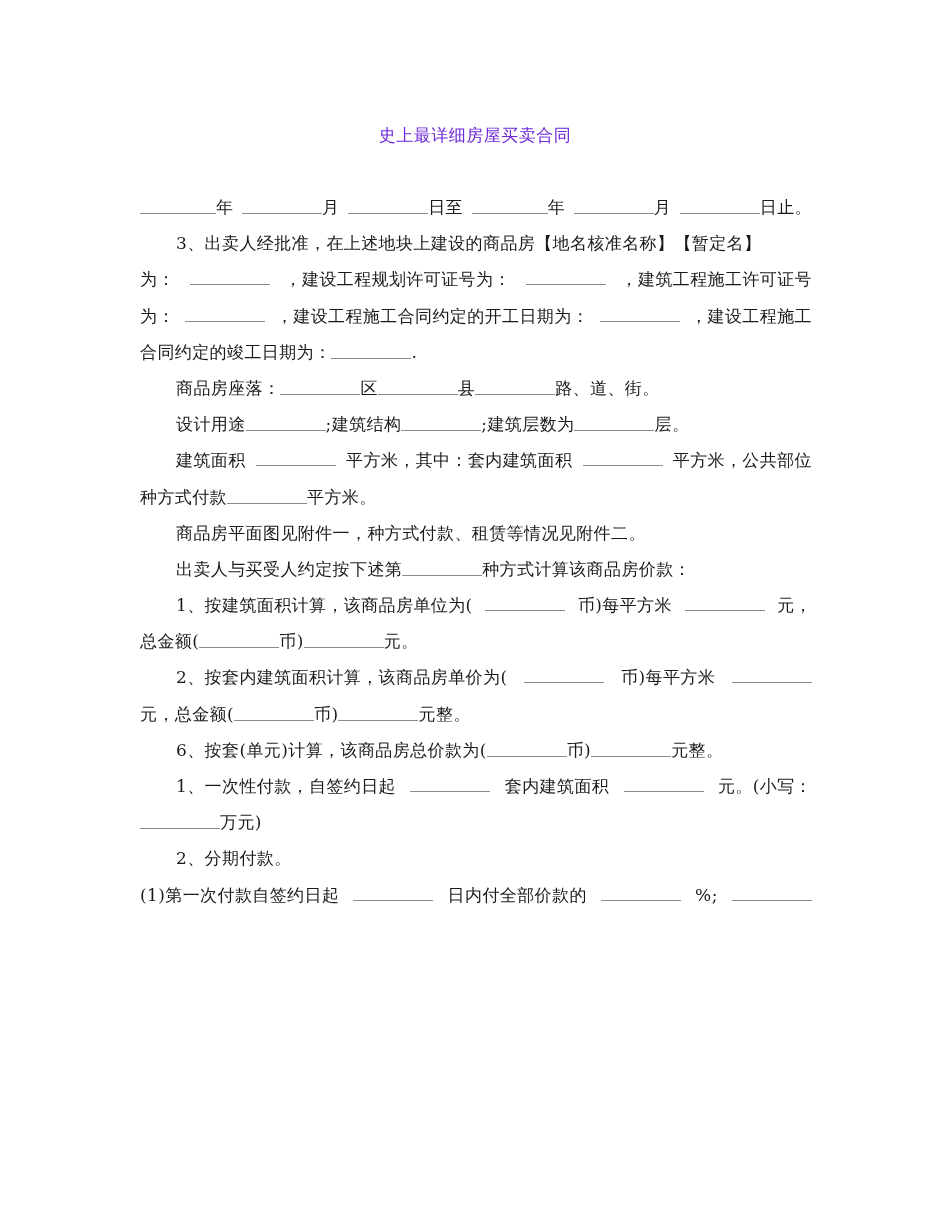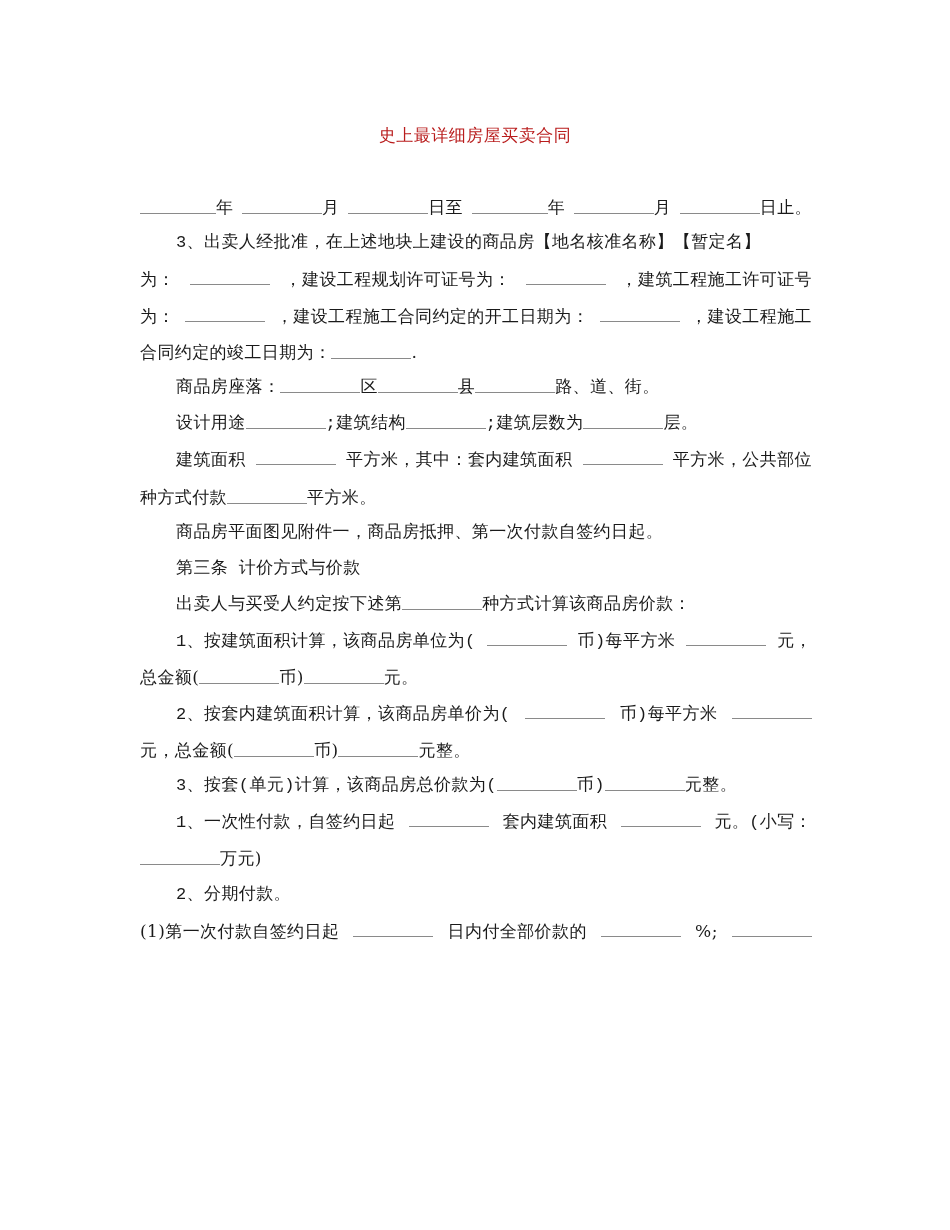--- a/index.html
+++ b/index.html
@@ -1,22 +1,22 @@
 <!DOCTYPE html>
 <html><head>
 <meta charset="utf-8">
 <style>
   html, body { margin: 0; padding: 0; background: #ffffff; }
   body { width: 950px; height: 1230px; position: relative; overflow: hidden;
          font-family: "DejaVu Serif", "Liberation Serif", serif; color: #1a1a1a; }
   .title { position: absolute; top: 124px; left: 0; width: 950px; text-align: center;
-           font-size: 17px; color: #b91c1c; letter-spacing: 0.5px; }
+           font-size: 17px; color: #6d28d9; letter-spacing: 0.5px; }
   .body { position: absolute; left: 140px; top: 193px; width: 672px; }
   .line { height: 36.2px; line-height: 28px; font-size: 17px; white-space: nowrap; letter-spacing: 0.4px; }
-  .indent { padding-left: 36px; font-family: Liberation Mono, monospace; }
+  .indent { padding-left: 36px; }
   .blank { display: inline-block; border-bottom: 1px solid #8a8a8a; height: 18px; vertical-align: -1px; }
   .b75 { width: 76px; } .b80 { width: 80px; }
   .justify { display: flex; justify-content: space-between; align-items: baseline; }
 </style>
 </head>
 <body>
 
 <div class="title">史上最详细房屋买卖合同</div>
 
 <div class="body">
@@ -67,23 +67,22 @@
     <span class="blank b80"></span>
     <span>平方米，其中：套内建筑面积</span>
     <span class="blank b80"></span>
     <span>平方米，公共部位</span>
   </div>
 
   <div class="line">
     <span>种方式付款</span><span class="blank b80"></span><span>平方米。</span>
   </div>
 
-  <div class="line indent">商品房平面图见附件一，商品房抵押、第一次付款自签约日起。</div>
+  <div class="line indent">商品房平面图见附件一，种方式付款、租赁等情况见附件二。</div>
 
-  <div class="line indent">第三条 计价方式与价款</div>
 
   <div class="line indent">
     <span>出卖人与买受人约定按下述第</span><span class="blank b80"></span><span>种方式计算该商品房价款：</span>
   </div>
 
   <div class="line indent justify">
     <span>1、按建筑面积计算，该商品房单位为(</span>
     <span class="blank b80"></span>
     <span>币)每平方米</span>
     <span class="blank b80"></span>
@@ -99,21 +98,21 @@
     <span class="blank b80"></span>
     <span>币)每平方米</span>
     <span class="blank b80"></span>
   </div>
 
   <div class="line">
     <span>元，总金额(</span><span class="blank b80"></span><span>币)</span><span class="blank b80"></span><span>元整。</span>
   </div>
 
   <div class="line indent">
-    <span>3、按套(单元)计算，该商品房总价款为(</span><span class="blank b80"></span><span>币)</span><span class="blank b80"></span><span>元整。</span>
+    <span>6、按套(单元)计算，该商品房总价款为(</span><span class="blank b80"></span><span>币)</span><span class="blank b80"></span><span>元整。</span>
   </div>
 
 
 
   <div class="line indent justify">
     <span>1、一次性付款，自签约日起</span>
     <span class="blank b80"></span>
     <span>套内建筑面积</span>
     <span class="blank b80"></span>
     <span>元。(小写：</span>

